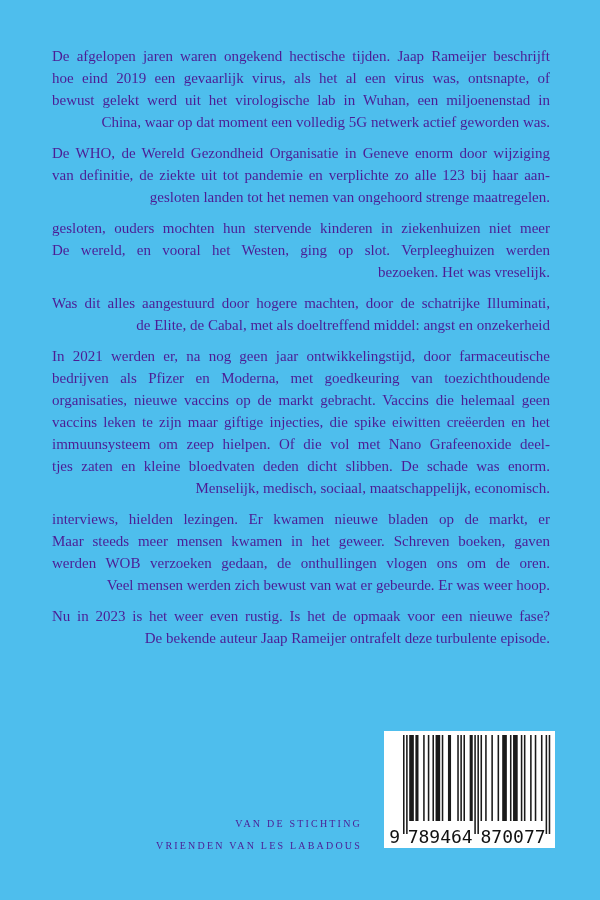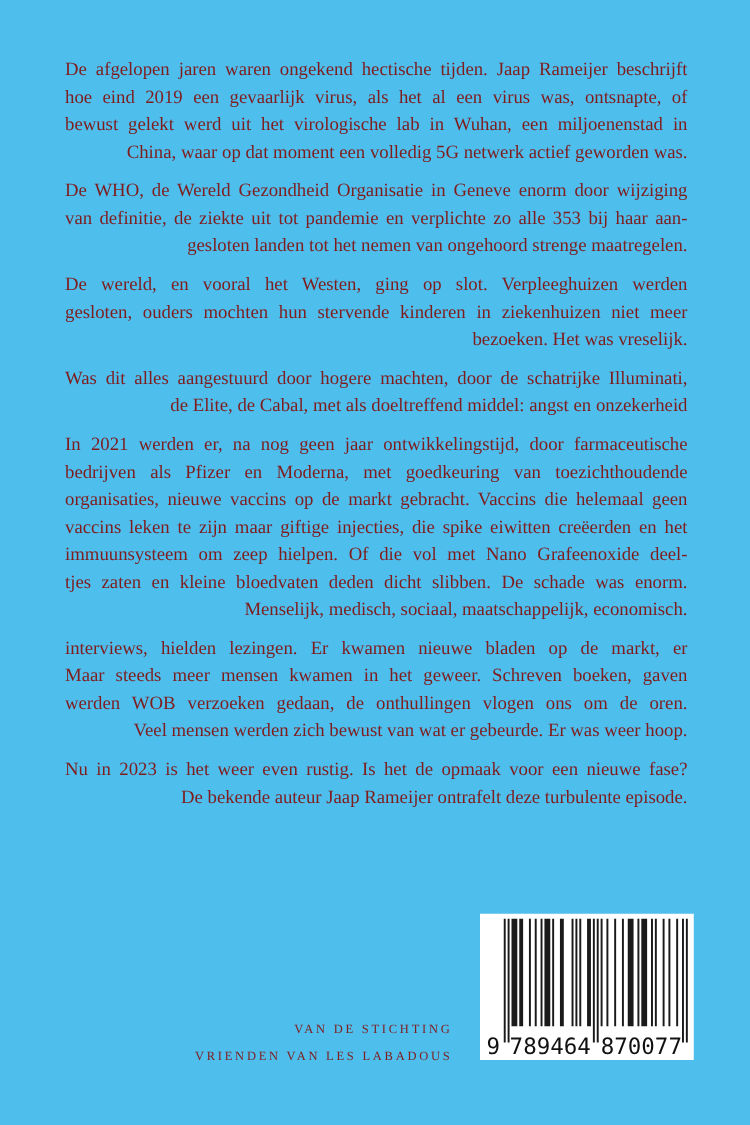--- a/index.html
+++ b/index.html
@@ -40,37 +40,37 @@
     position:absolute;
     left:384px;top:731px;
     width:171px;height:117px;
     background:#ffffff;
   }
   .barcode svg{display:block;}
 </style>
 </head>
 <body style="background: rgb(78, 190, 237);">
 
-<div class="cover" style="background: rgb(78, 190, 237); color: #7f1d1d;">
+<div class="cover" style="background: rgb(78, 190, 237); color: #4c1d95;">
 
   <main class="blurb" id="blurb">
       <div class="para">
         <div class="pline">De afgelopen jaren waren ongekend hectische tijden. Jaap Rameijer beschrijft</div>
         <div class="pline">hoe eind 2019 een gevaarlijk virus, als het al een virus was, ontsnapte, of</div>
         <div class="pline">bewust gelekt werd uit het virologische lab in Wuhan, een miljoenenstad in</div>
         <div class="pline last">China, waar op dat moment een volledig 5G netwerk actief geworden was.</div>
       </div>
       <div class="para">
         <div class="pline">De WHO, de Wereld Gezondheid Organisatie in Geneve enorm door wijziging</div>
-        <div class="pline">van definitie, de ziekte uit tot pandemie en verplichte zo alle 353 bij haar aan-</div>
+        <div class="pline">van definitie, de ziekte uit tot pandemie en verplichte zo alle 123 bij haar aan-</div>
         <div class="pline last">gesloten landen tot het nemen van ongehoord strenge maatregelen.</div>
       </div>
       <div class="para">
+        <div class="pline">gesloten, ouders mochten hun stervende kinderen in ziekenhuizen niet meer</div>
         <div class="pline">De wereld, en vooral het Westen, ging op slot. Verpleeghuizen werden</div>
-        <div class="pline">gesloten, ouders mochten hun stervende kinderen in ziekenhuizen niet meer</div>
         <div class="pline last">bezoeken. Het was vreselijk.</div>
       </div>
       <div class="para">
         <div class="pline">Was dit alles aangestuurd door hogere machten, door de schatrijke Illuminati,</div>
         <div class="pline last">de Elite, de Cabal, met als doeltreffend middel: angst en onzekerheid zaaien?</div>
       </div>
       <div class="para">
         <div class="pline">In 2021 werden er, na nog geen jaar ontwikkelingstijd, door farmaceutische</div>
         <div class="pline">bedrijven als Pfizer en Moderna, met goedkeuring van toezichthoudende</div>
         <div class="pline">organisaties, nieuwe vaccins op de markt gebracht. Vaccins die helemaal geen</div>

